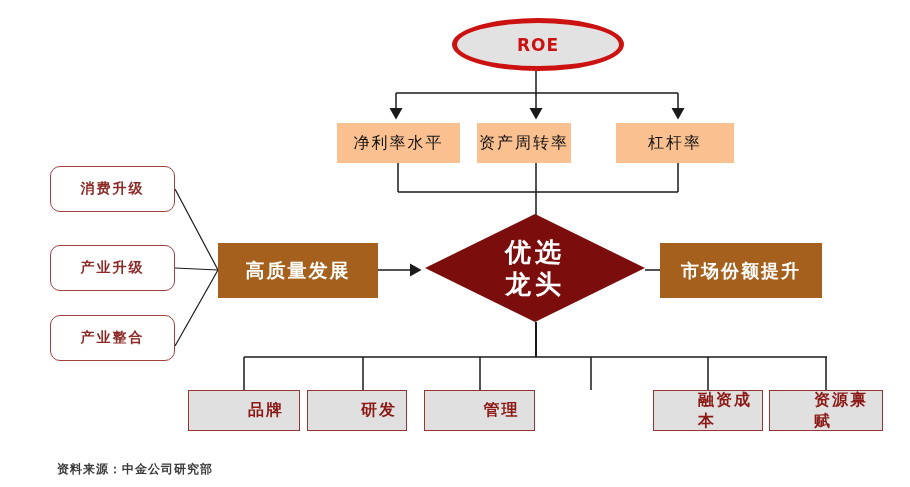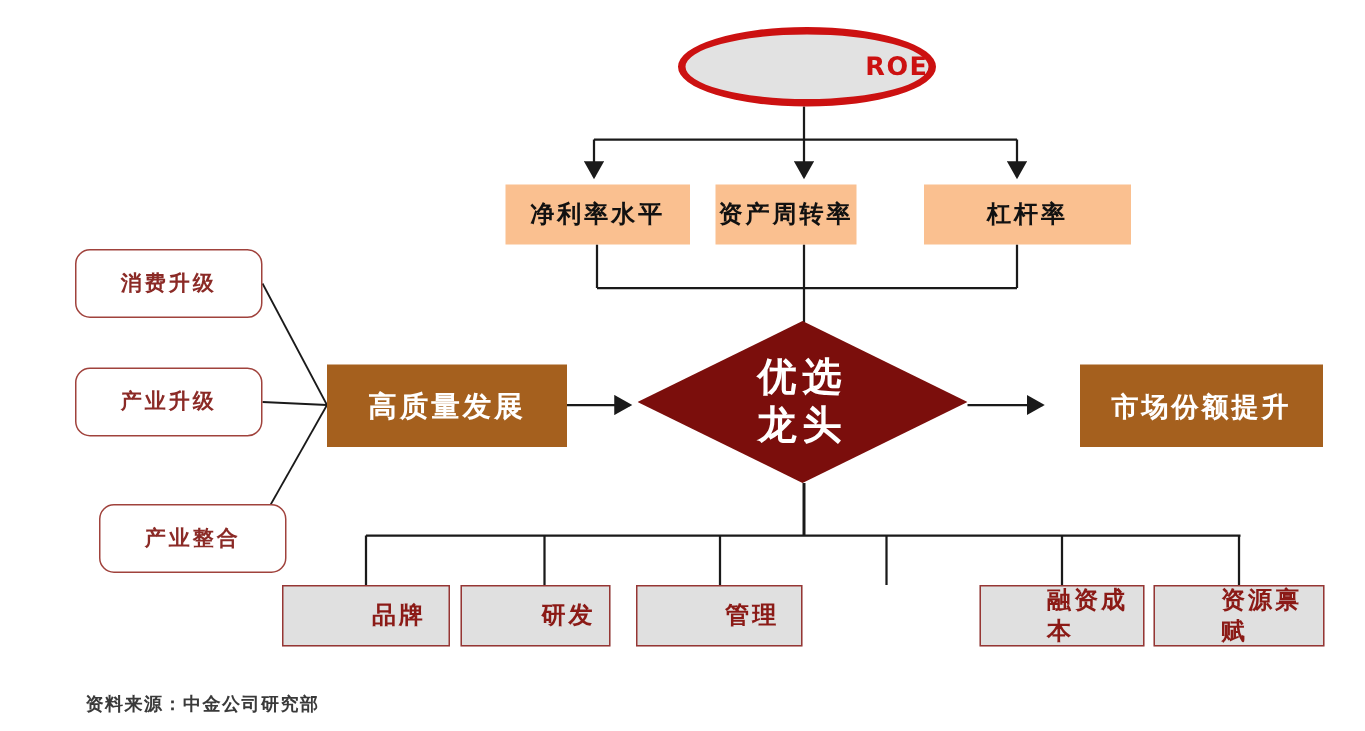--- a/index.html
+++ b/index.html
@@ -12,57 +12,57 @@
   }
   .abs{position:absolute;box-sizing:border-box;}
   .lines-svg{position:absolute;left:0;top:0;width:910px;height:487px;}
 
   
   .roe{
     left:452px;top:18px;width:172px;height:53px;
     background:#e2e2e2;
     border:5px solid #cc1111;
     border-radius:50%;
-    display:flex;align-items:center;justify-content:flex-end;
+    display:flex;align-items:center;justify-content:center;
     color:#cc1111;font-weight:bold;font-size:17px;letter-spacing:1px;
   }
 
   
   .comp{
     top:123px;height:40px;
     background:#fac090;
     display:flex;align-items:center;justify-content:center;
-    color:#111111;font-weight:bold;font-size:16px;letter-spacing:2px;
+    color:#111111;font-weight:normal;font-size:16px;letter-spacing:2px;
   }
   .comp1{left:337px;width:123px;}
   .comp2{left:477px;width:94px;}
-  .comp3{left:616px;width:138px;}
+  .comp3{left:616px;width:118px;}
 
   
   .driver{
     left:50px;width:125px;height:46px;
     background:#ffffff;
     border:1.5px solid #a0423c;
     border-radius:10px;
     display:flex;align-items:center;justify-content:center;
     color:#8b2a26;font-weight:bold;font-size:14px;letter-spacing:2px;
   }
   .driver1{top:166px;}
   .driver2{top:245px;text-align:right;}
-  .driver3{top:336px;margin-left:16px;}
+  .driver3{top:315px;}
 
   
   .brownbox{
     top:243px;height:55px;
     background:#a5601e;
     display:flex;align-items:center;justify-content:center;
     color:#ffffff;font-weight:bold;letter-spacing:2px;
   }
   .process{left:218px;width:160px;font-size:19px;}
-  .outcome{left:720px;width:162px;font-size:18px;}
+  .outcome{left:660px;width:162px;font-size:18px;}
 
   
   .diamond{
     left:425px;top:214px;width:220px;height:108px;
     background:#7b0e0c;
     clip-path:polygon(50% 0%,100% 50%,50% 100%,0% 50%);
     display:flex;flex-direction:column;align-items:center;justify-content:center;
     color:#ffffff;font-weight:bold;font-size:26px;line-height:1.25;letter-spacing:4px;
   }
 

